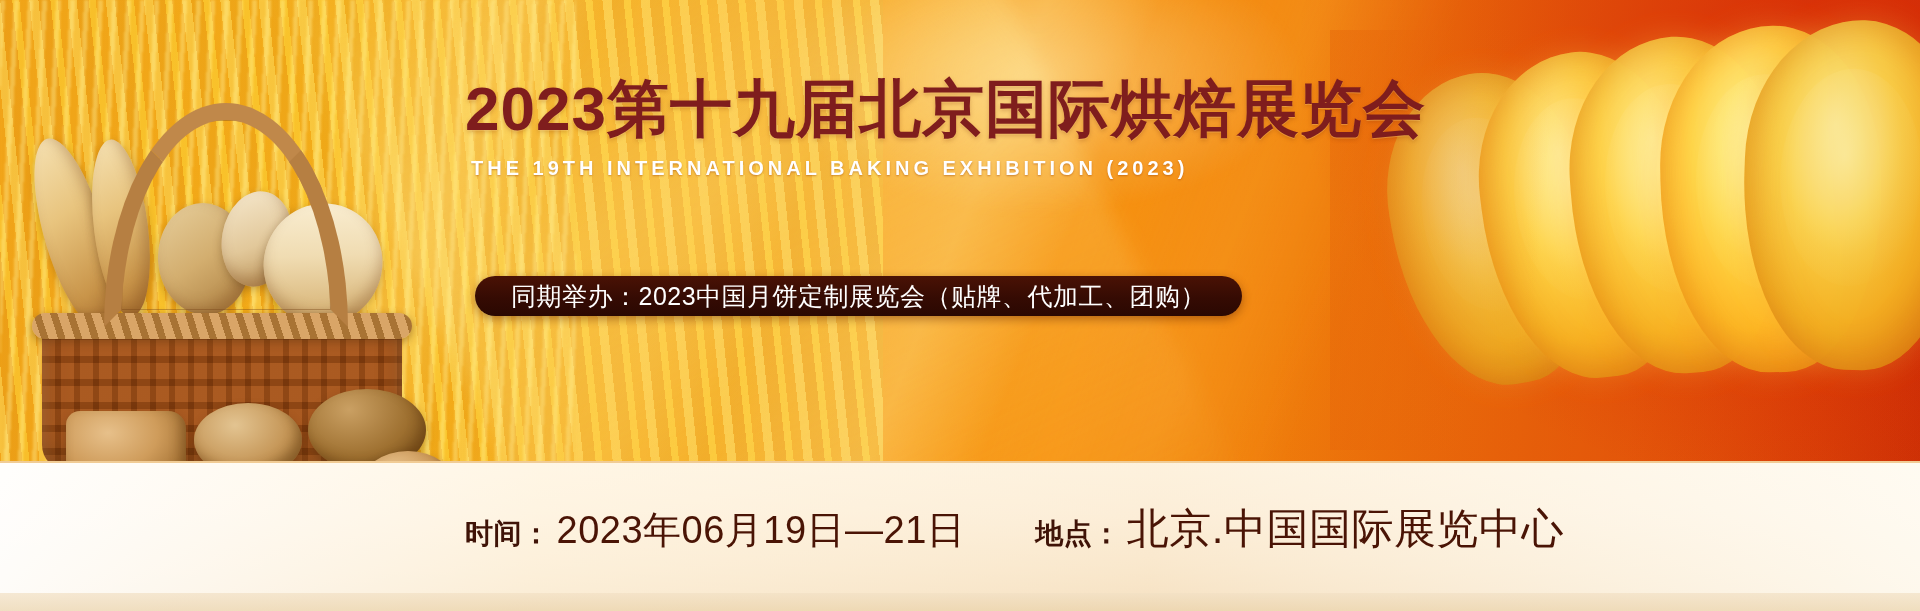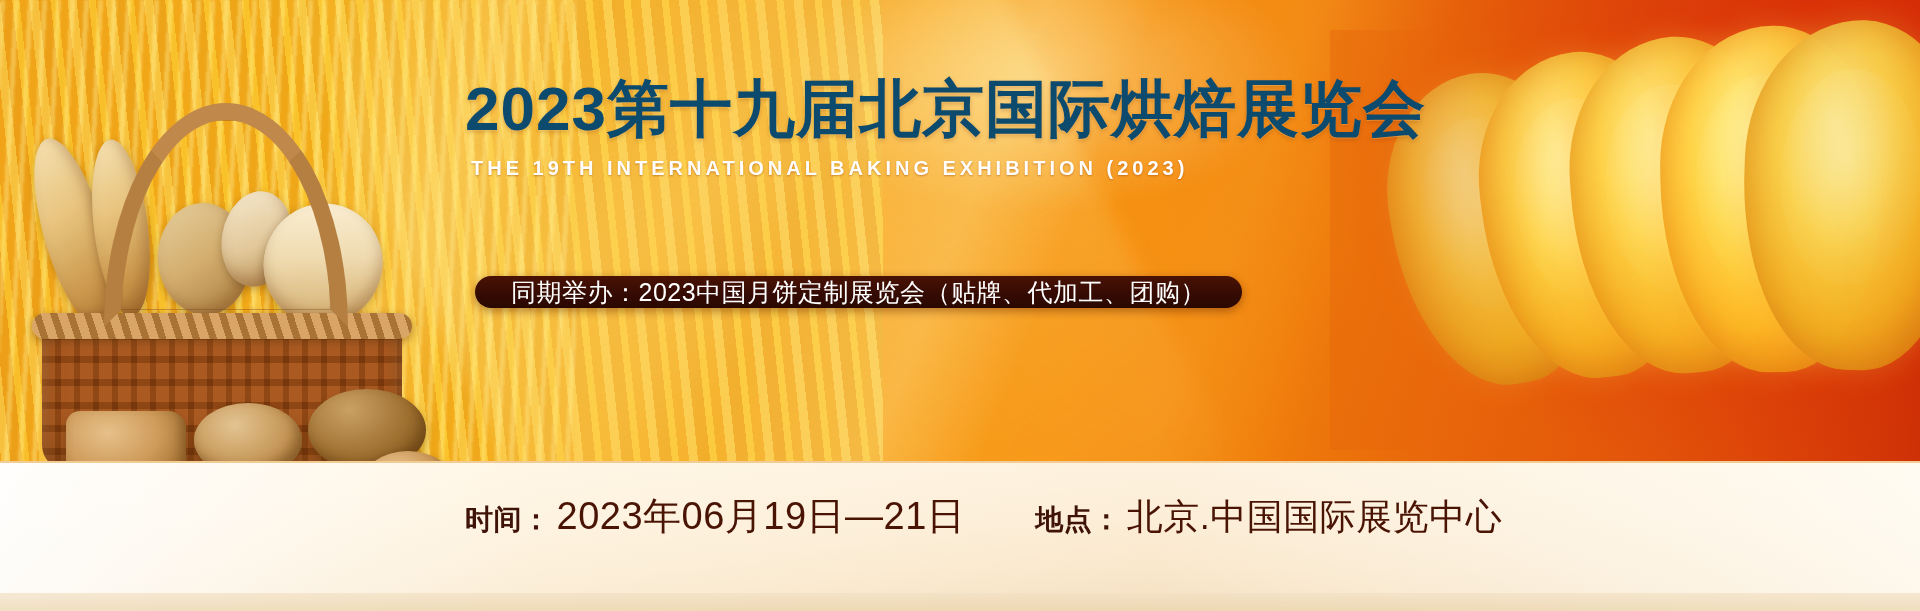--- a/index.html
+++ b/index.html
@@ -256,42 +256,42 @@
     height: 100%;
   }
   .title-main {
     position: absolute;
     left: 0;
     top: 78px;
     font-size: 62px;
     line-height: 1;
     font-weight: 700;
     letter-spacing: 1px;
-    color: #0c4a6e;
+    color: #7f1d1d;
     text-shadow: 0 1px 0 rgba(255,210,120,0.35),
                  0 2px 4px rgba(120,40,5,0.25);
     white-space: nowrap;
   }
   .title-sub {
     position: absolute;
     left: 6px;
     top: 158px;
     font-size: 20px;
     line-height: 1;
     letter-spacing: 4.0px;
     font-weight: 700;
     color: #ffffff;
     text-shadow: 0 1px 2px rgba(150,60,5,0.45);
     white-space: nowrap;
   }
   .pill {
     position: absolute;
     left: 10px;
     top: 276px;
-    height: 32px;
+    height: 40px;
     padding: 0 36px;
     display: flex;
     align-items: center;
     border-radius: 26px;
     background: linear-gradient(180deg, #4a1205 0%, #350b03 55%, #2a0802 100%);
     box-shadow: 0 3px 10px rgba(90,30,5,0.45);
   }
   .pill-text {
     font-size: 25px;
     line-height: 1;
@@ -341,36 +341,37 @@
     top: 28px;
     display: flex;
     align-items: baseline;
     gap: 70px;
     z-index: 2;
   }
   .info-group {
     display: flex;
     align-items: baseline;
     white-space: nowrap;
+    margin-top: 10px;
   }
   .info-label {
     font-size: 28px;
     color: #3f1307;
     font-weight: 600;
     letter-spacing: 0.5px;
   }
   .info-value {
     font-size: 38px;
     font-weight: 400;
     color: #4a1405;
     letter-spacing: 0.5px;
     margin-left: 6px;
   }
   .info-value.place {
-    font-size: 36px;
+    font-size: 42px;
   }
 </style>
 </head>
 <body>
 
 <div class="banner">
 
   <div class="bg-base"></div>
   <div class="bg-wheat"></div>
   <div class="bg-wheat-soft"></div>

